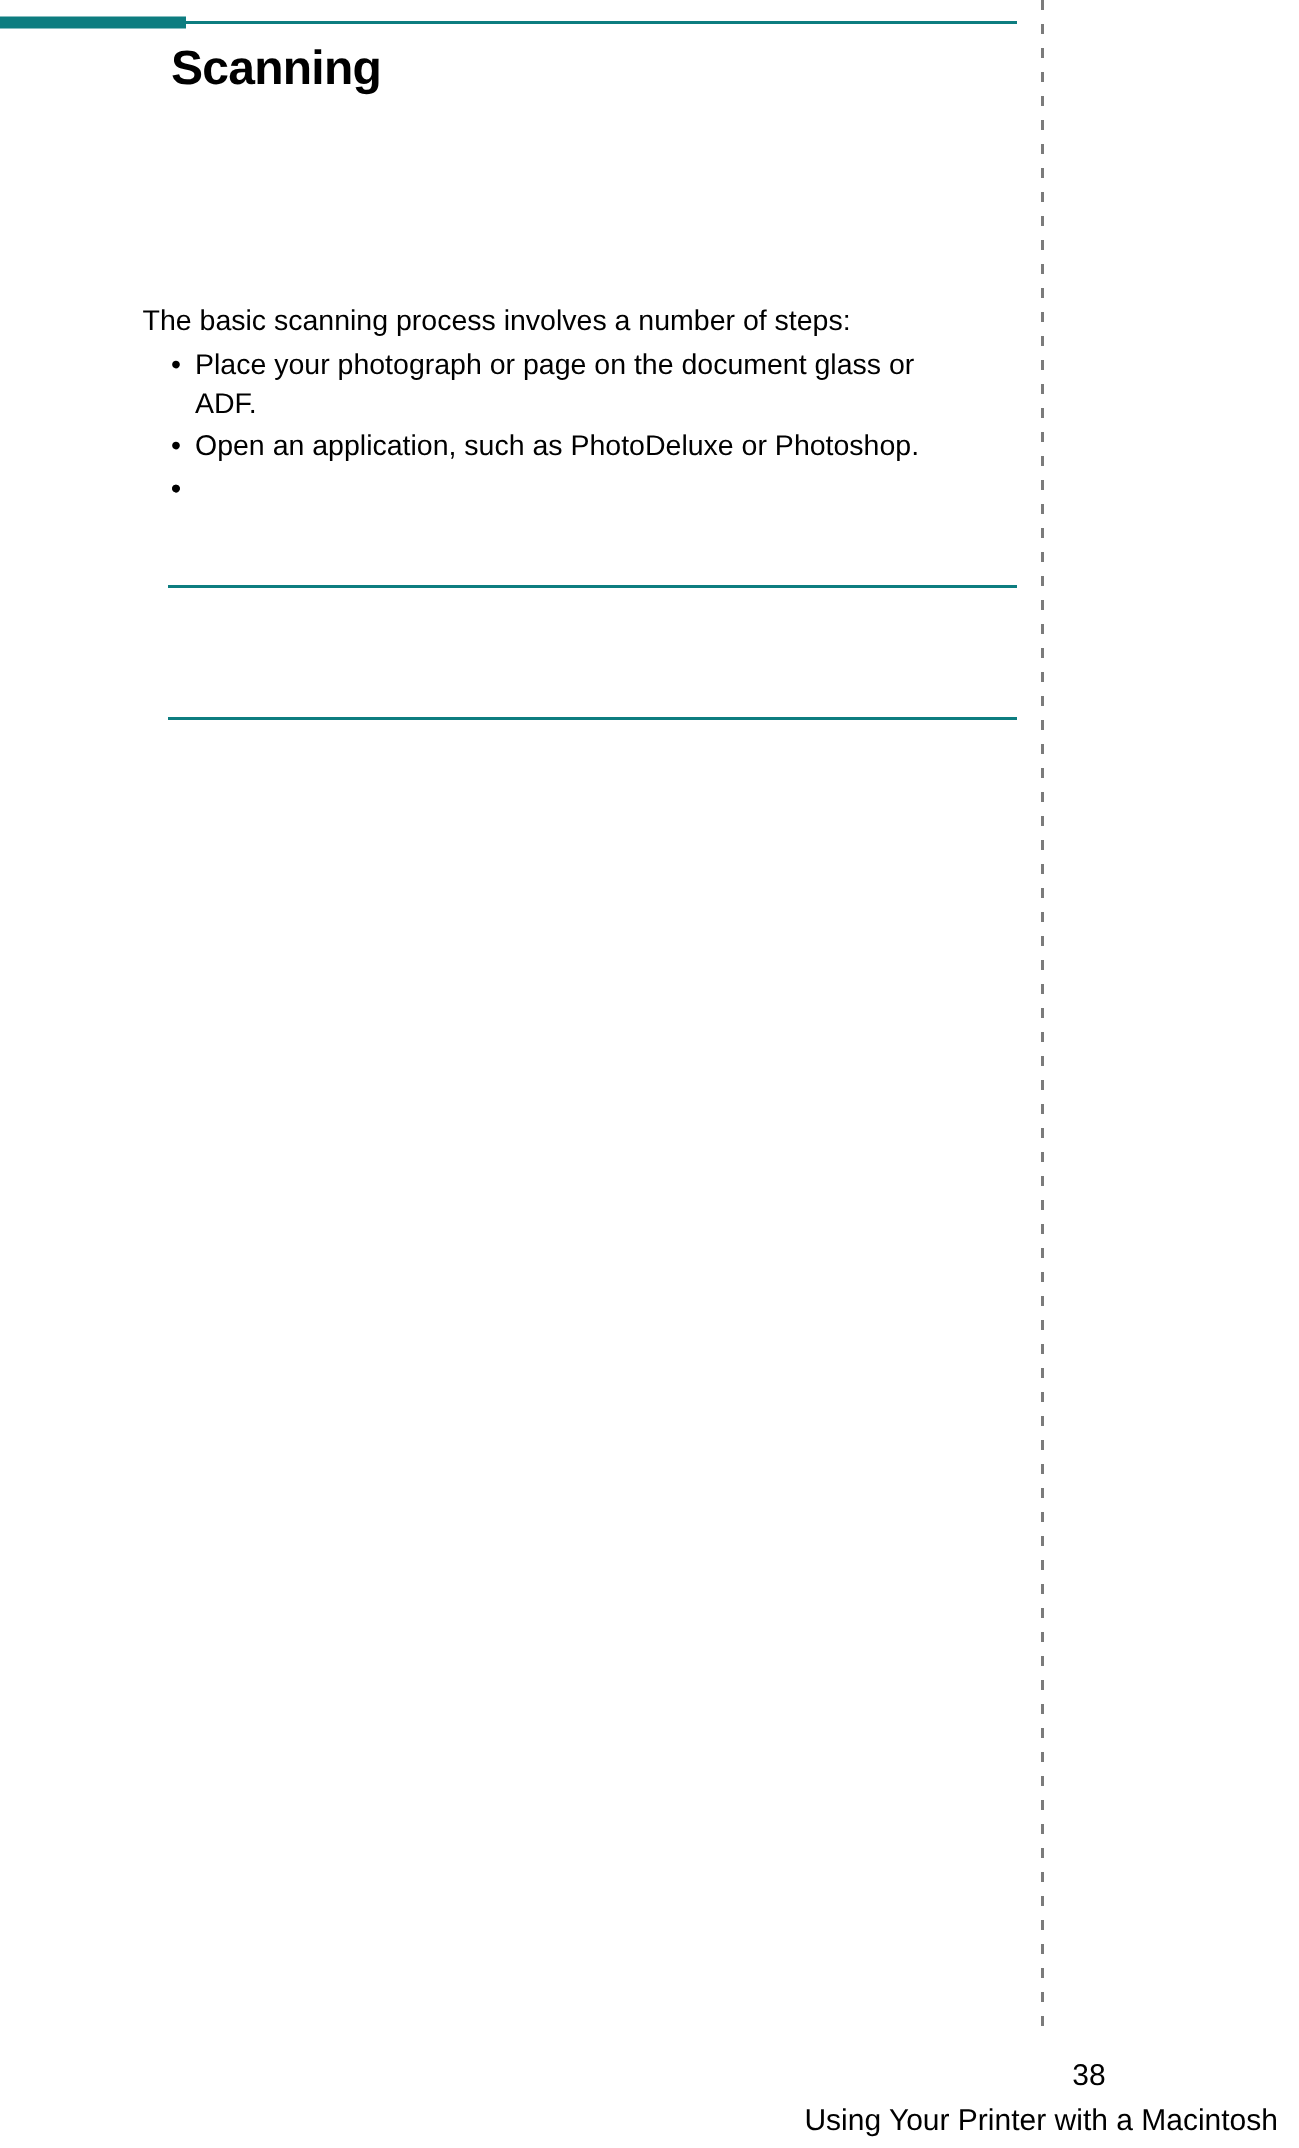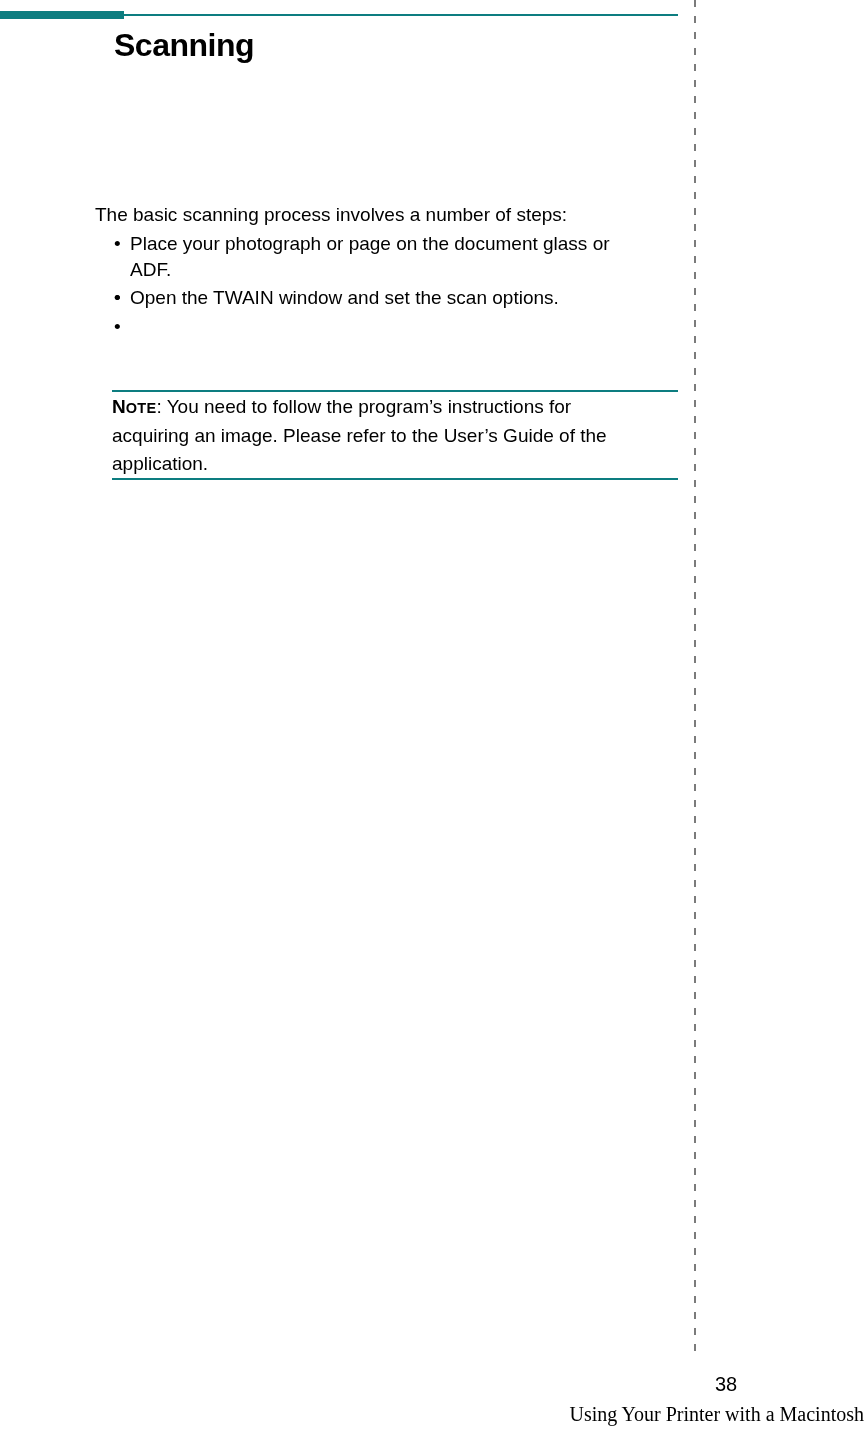--- a/index.html
+++ b/index.html
@@ -109,25 +109,24 @@
     position: absolute;
     left: 696px; top: 1372px;
     width: 60px;
     text-align: center;
     font-size: 20px;
     line-height: 24px;
   }
   .footer-text {
     position: absolute;
     right: 0; top: 1402px;
-    padding-right: 2px;
+    padding-right: 14px;
     font-size: 20px;
     line-height: 24px;
     text-align: right;
-    font-family: Liberation Serif, serif;
   }
 </style>
 </head>
 <body>
 
 <div class="page">
 
   <div class="top-thin-rule"></div>
   <div class="top-thick-bar"></div>
 
@@ -137,36 +136,31 @@
   <div class="body-text steps-intro">The basic scanning process involves a number of steps:</div>
 
   <div class="bullet-list">
     <div class="bullet-item">
       <span class="bullet-marker">•</span>
       <span class="bullet-text">Place your photograph or page on the document glass or
 ADF.</span>
     </div>
     <div class="bullet-item">
       <span class="bullet-marker">•</span>
+      <span class="bullet-text">Open an application, such as PhotoDeluxe or Photoshop.</span>
     </div>
     <div class="bullet-item">
       <span class="bullet-marker">•</span>
-      <span class="bullet-text">Open the TWAIN window and set the scan options.</span>
     </div>
     <div class="bullet-item">
       <span class="bullet-marker">•</span>
     </div>
   </div>
 
   <div class="note-top-rule"></div>
-  <div class="note-paragraph">
-    <span class="note-label-first">N</span><span class="note-label-rest">OTE</span><span class="note-body">: You need to follow the program’s instructions for
-acquiring an image. Please refer to the User’s Guide of the
-application.</span>
-  </div>
   <div class="note-bottom-rule"></div>
 
   <div class="right-dashed-divider"></div>
 
   <div class="page-number">38</div>
   <div class="footer-text">Using Your Printer with a Macintosh</div>
 
 </div>
 
 </body></html>

